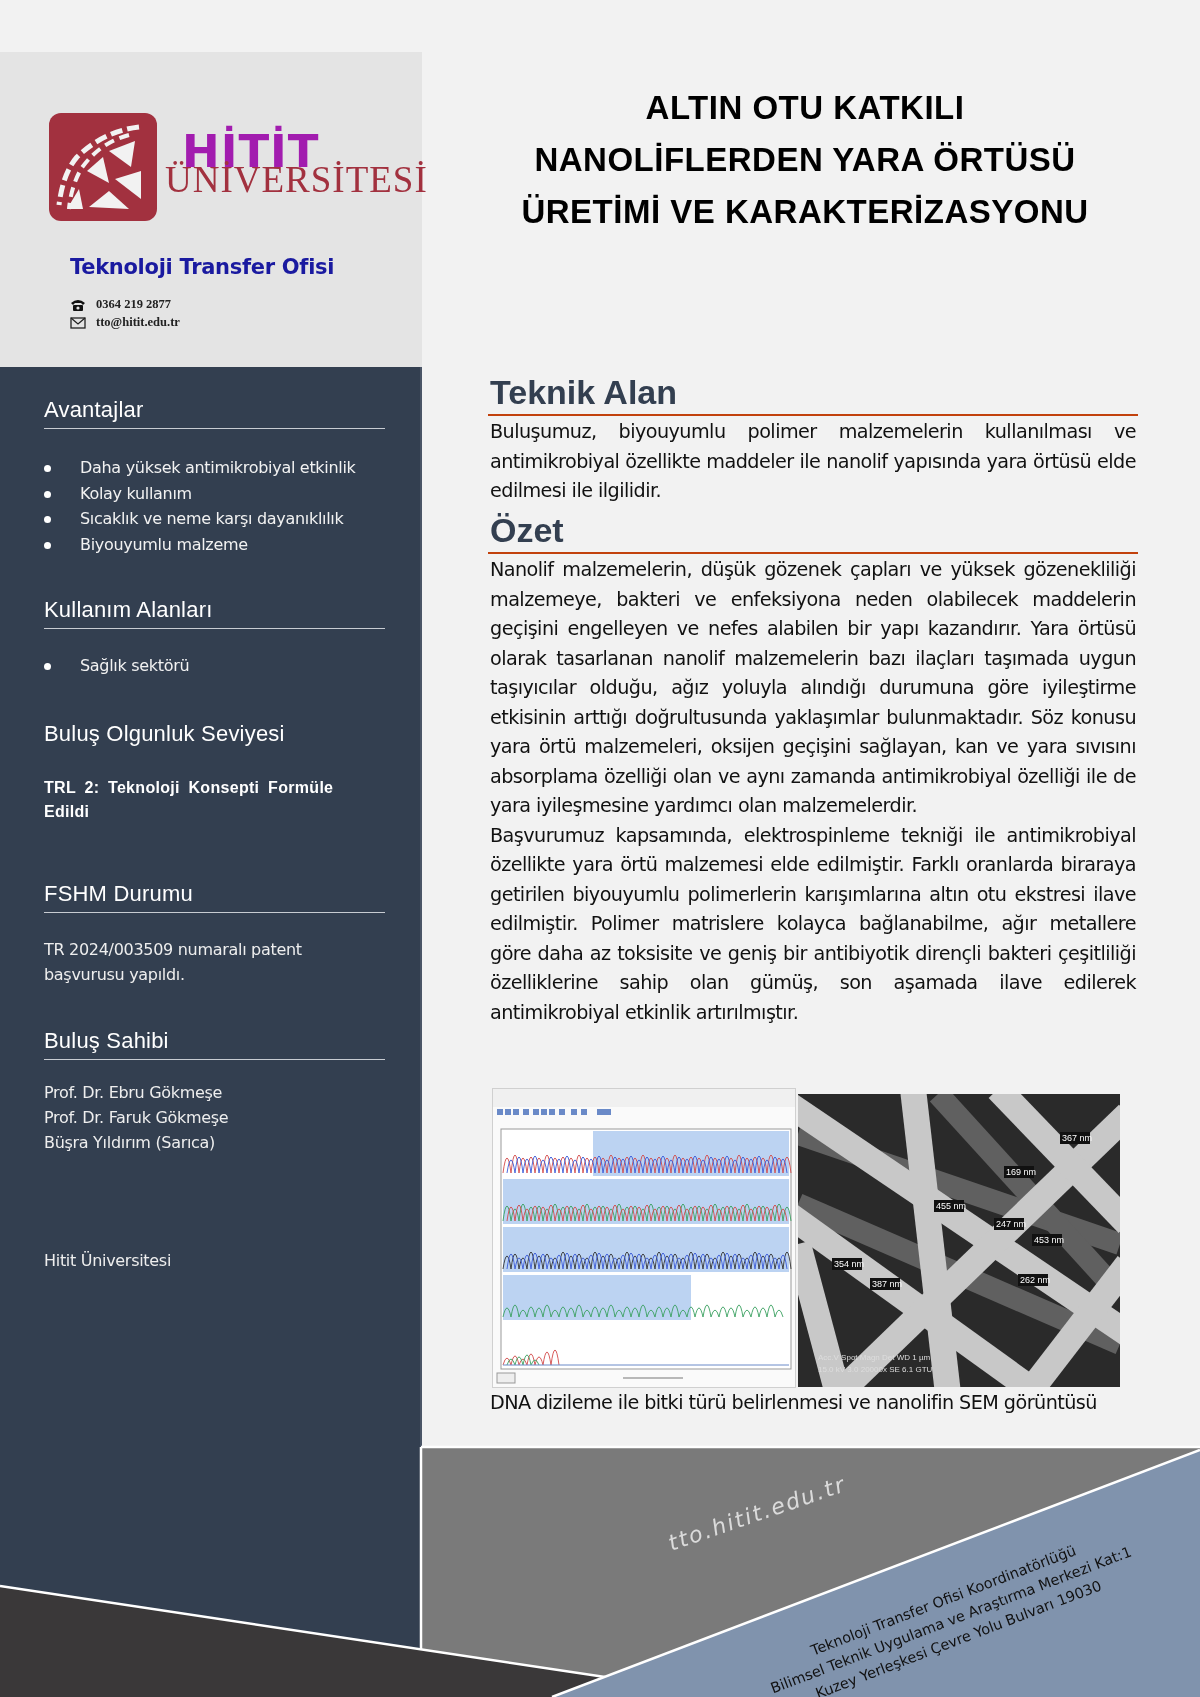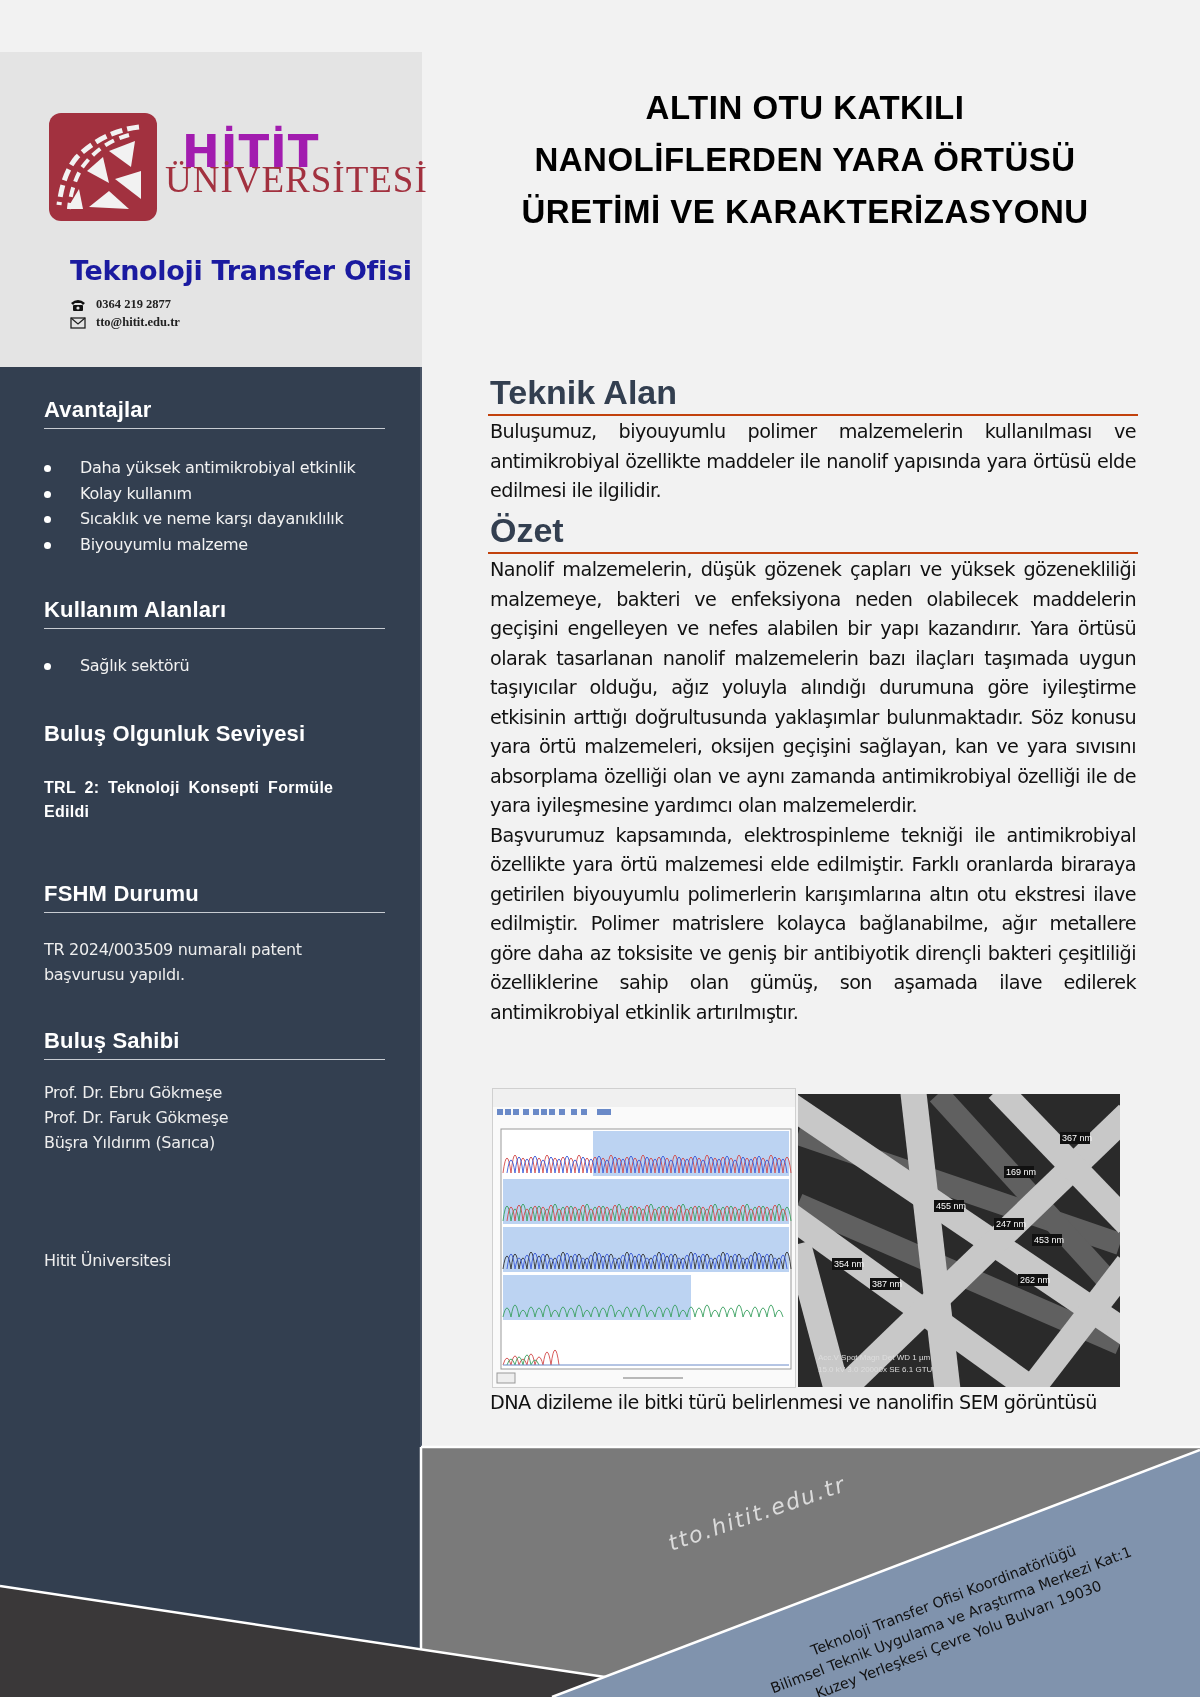--- a/index.html
+++ b/index.html
@@ -4,30 +4,30 @@
 <style>
   * { box-sizing: border-box; margin: 0; padding: 0; }
   html, body { width: 1200px; height: 1697px; overflow: hidden; }
   body { background: #f2f2f2; position: relative; font-family: "Liberation Sans", sans-serif; color: #111; }
 
   
   .side-head { position: absolute; left: 0; top: 52px; width: 422px; height: 315px; background: #e4e4e4; }
   .logo-mark { position: absolute; left: 49px; top: 113px; width: 108px; height: 108px; }
   .logo-word1 { position: absolute; left: 165px; top: 128px; font-family: "DejaVu Sans", sans-serif; font-weight: bold; font-size: 45px; color: #a21caf; letter-spacing: 1px; line-height: 48px; margin-left: 17px; }
   .logo-word2 { position: absolute; left: 165px; top: 164px; font-family: Liberation Serif, serif; font-size: 37px; color: #a2313f; letter-spacing: 1px; line-height: 32px; }
-  .tto-title { position: absolute; left: 70px; top: 255px; font-family: "DejaVu Sans", sans-serif; font-size: 27px; color: #1a1aa0; font-weight: bold; letter-spacing: -0.3px; }
+  .tto-title { position: absolute; left: 70px; top: 255px; font-family: "DejaVu Sans", sans-serif; font-size: 21px; color: #1a1aa0; font-weight: bold; letter-spacing: -0.3px; }
   .contact-row { position: absolute; left: 70px; font-family: "Liberation Serif", serif; font-weight: bold; font-size: 12.5px; color: #222; display: flex; align-items: center; gap: 10px; }
   .contact-row.phone { top: 297px; }
   .contact-row.mail { top: 315px; }
   .c-icon { width: 16px; height: 14px; display: inline-block; }
 
   
   .sidebar { position: absolute; left: 0; top: 367px; width: 422px; height: 1330px; background: #333f50; border-right: 2px solid #4a5566; }
   .s-sec { position: absolute; left: 44px; width: 341px; color: #fff; }
-  .s-h { font-family: "Liberation Sans", sans-serif; font-weight: bold; font-size: 22px; padding-bottom: 5px; border-bottom: 1.5px solid #c8ccd2; letter-spacing: 0.2px; }
+  .s-h { font-family: "Liberation Sans", sans-serif; font-weight: normal; font-size: 22px; padding-bottom: 5px; border-bottom: 1.5px solid #c8ccd2; letter-spacing: 0.2px; }
   .s-h.nobar { border-bottom: none; }
   .s-list { list-style: none; margin-top: 26px; }
   .s-list li { font-family: "DejaVu Sans", sans-serif; font-size: 16px; line-height: 25.5px; position: relative; padding-left: 36px; color: #f2f2f2; letter-spacing: -0.3px; }
   .s-list li::before { content: ""; position: absolute; left: 0; top: 10px; width: 7px; height: 7px; background: #fff; border-radius: 50%; }
   .s-text { font-family: "DejaVu Sans", sans-serif; font-size: 16px; line-height: 25px; color: #eee; margin-top: 20px; letter-spacing: -0.3px; }
   .s-trl { font-family: "Liberation Sans", sans-serif; font-weight: bold; font-size: 16px; line-height: 24px; margin-top: 24px; letter-spacing: 0.3px; word-spacing: 4px; }
 
   
   .main-title { position: absolute; left: 440px; top: 82px; width: 730px; text-align: center; font-family: "Liberation Sans", sans-serif; font-weight: bold; font-size: 33px; line-height: 52px; color: #000; letter-spacing: 0.5px; }
 

